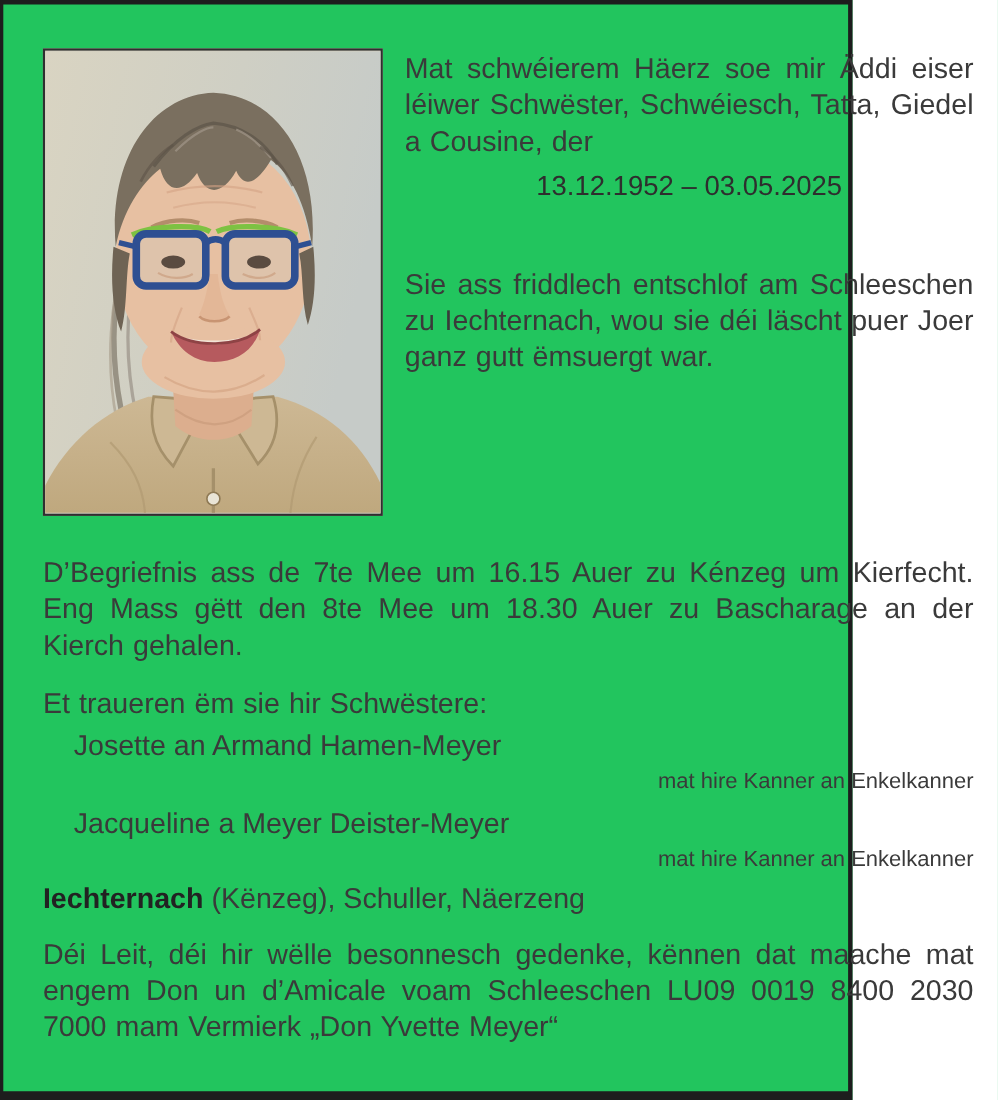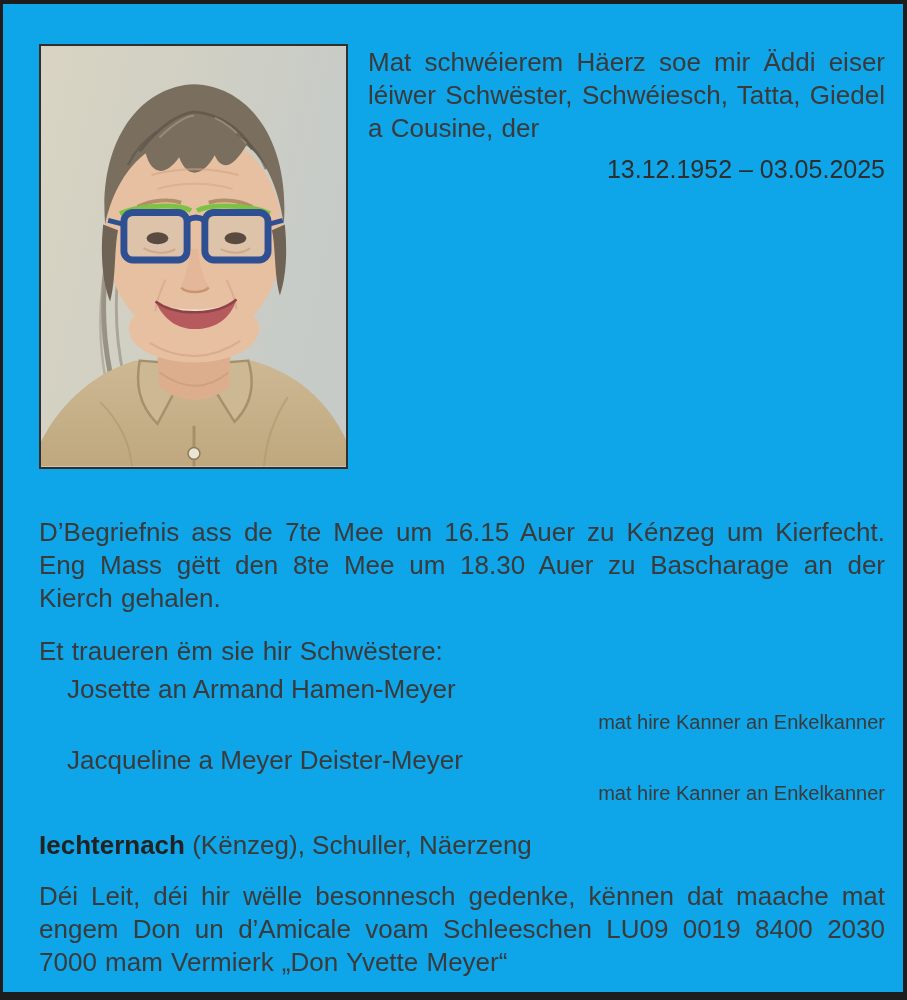--- a/index.html
+++ b/index.html
@@ -6,26 +6,26 @@
   html, body { background: #ffffff; }
   body {
     width: 907px; height: 1000px;
     font-family: "Liberation Sans", "DejaVu Sans", sans-serif;
     color: #3a3a3a;
     position: relative;
     overflow: hidden;
   }
   .notice-frame {
     position: absolute; inset: 0;
-    width: 907px; height: 1000px;
+    width: 775px; height: 1000px;
     border-top: 4px solid #1d1d1d;
     border-right: 4px solid #1d1d1d;
     border-left: 3px solid #1d1d1d;
     border-bottom: 8px solid #1d1d1d;
-    background: #0ea5e9;
+    background: #22c55e;
   }
   .photo-frame {
     position: absolute; left: 36px; top: 40px;
     width: 309px; height: 425px;
     border: 2px solid #2f2f2f;
     background: #d3cfbf;
   }
   .photo-frame svg { display: block; width: 100%; height: 100%; }
 
   .right-col {
@@ -41,45 +41,45 @@
     margin-top: 52px;
     font-size: 42px; line-height: 48px;
     font-weight: 700;
     letter-spacing: -1px;
     text-align: center;
     color: #1f1f1f;
   }
   .deceased-dates {
     margin-top: 9px;
     font-size: 25px; line-height: 31px;
-    text-align: right;
+    text-align: center;
     color: #2e2e2e;
   }
   .death-para { margin-top: 57px; }
 
   .full-col {
-    position: absolute; left: 36px; top: 512px; width: 846px;
+    position: absolute; left: 36px; top: 500px; width: 846px;
   }
   .mourners-heading {
     margin-top: 20px;
     text-align: left;
   }
   .mourner-entry { margin-top: 5px; }
   .mourner-names {
     padding-left: 28px;
     font-size: 26px; line-height: 33px;
     text-align: left;
   }
   .mourner-family {
     padding-left: 56px;
     font-size: 20px; line-height: 33px;
     text-align: right;
   }
   .location-line {
-    margin-top: 19px;
+    margin-top: 2px;
     font-size: 26px; line-height: 33px;
     text-align: left;
   }
   .location-bold { font-weight: 700; color: #222222; }
   .donation-para { margin-top: 18px; }
 </style>
 </head>
 <body>
 
 <div class="notice-frame">
@@ -163,20 +163,21 @@
 
       <path d="M116,258 C136,274 176,274 198,256 C192,276 176,286 156,286 C138,286 124,276 116,258 Z" fill="#b65a5e"></path>
       <path d="M122,262 C140,272 172,272 192,260 C174,268 142,268 122,262 Z" fill="#f3e8dd" opacity="0.9"></path>
       <path d="M116,258 C136,273 178,273 198,256" stroke="#8e4345" stroke-width="2.5" fill="none"></path>
     </svg>
   </div>
 
   <div class="right-col">
     <p class="body-text">Mat schwéierem Häerz soe mir Äddi eiser léiwer Schwëster, Schwéiesch, Tatta, Giedel a Cousine, der</p>
     <div class="deceased-dates">13.12.1952 – 03.05.2025</div>
+    <p class="body-text death-para">Sie ass friddlech entschlof am Schleeschen zu Iechternach, wou sie déi läscht puer Joer ganz gutt ëmsuergt war.</p>
   </div>
 
   <div class="full-col">
     <p class="body-text">D’Begriefnis ass de 7te Mee um 16.15 Auer zu Kénzeg um Kierfecht. Eng Mass gëtt den 8te Mee um 18.30 Auer zu Bascharage an der Kierch gehalen.</p>
 
     <p class="body-text mourners-heading">Et traueren ëm sie hir Schwëstere:</p>
 
     <div class="mourner-entry">
       <div class="mourner-names">Josette an Armand Hamen-Meyer</div>
       <div class="mourner-family">mat hire Kanner an Enkelkanner</div>

